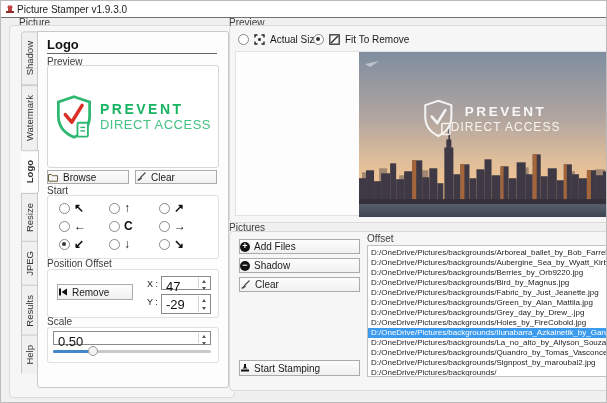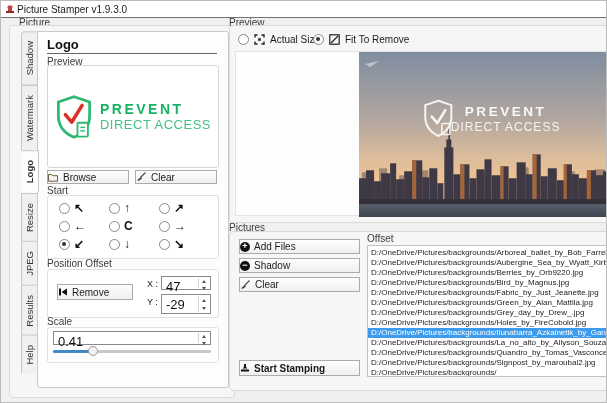--- a/index.html
+++ b/index.html
@@ -193,21 +193,21 @@
     <span class="val">-29</span>
     <span class="spin">
         <div class="up"></div>
         <div class="dn"></div>
       </span>
   </div>
 
   <span class="abs glabel" style="left:46px;top:315px">Scale</span>
   <div class="abs" id="scale-box"></div>
   <div class="abs spinbox" style="left:52px;top:330px;width:158px;height:14px">
-    <span class="val">0.41</span>
+    <span class="val">0.50</span>
     <span class="spin">
         <div class="up"></div>
         <div class="dn"></div>
       </span>
   </div>
   <div id="slider-track">
     <div id="slider-fill"></div>
     <div id="slider-thumb"></div>
   </div>
 
@@ -325,21 +325,21 @@
     <span class="icn-circ">−</span>
     <span>Shadow</span>
   </div>
   <div class="abs btn" style="left:238px;top:276px;width:121px;height:15px">
     <svg width="11" height="10" viewBox="0 0 11 10">
       <line x1="9.5" y1="0.5" x2="4.5" y2="5.5" stroke="#444" stroke-width="1.1"></line>
       <path d="M4.8,5 L6,6.4 L3,8.8 L1,8.2 Z" fill="#444"></path>
     </svg>
     <span>Clear</span>
   </div>
-  <div class="abs btn" style="left:238px;top:359px;width:121px;height:16px;font-weight:bold">
+  <div class="abs btn" style="left:238px;top:359px;width:121px;height:16px;font-weight:normal">
     <svg width="10" height="10" viewBox="0 0 10 10">
       <path d="M4,1 h2 v3 l1.5,1.5 h-5 L4,4 Z" fill="#111"></path>
       <rect x="1" y="6.5" width="8" height="2" fill="#111"></rect>
     </svg>
     <span>Start Stamping</span>
   </div>
 
   <span class="abs glabel" style="left:366px;top:232px">Offset</span>
   <div class="abs" id="files-list">
       <div class="frow">D:/OneDrive/Pictures/backgrounds/Arboreal_ballet_by_Bob_Farrell.jpg</div>

